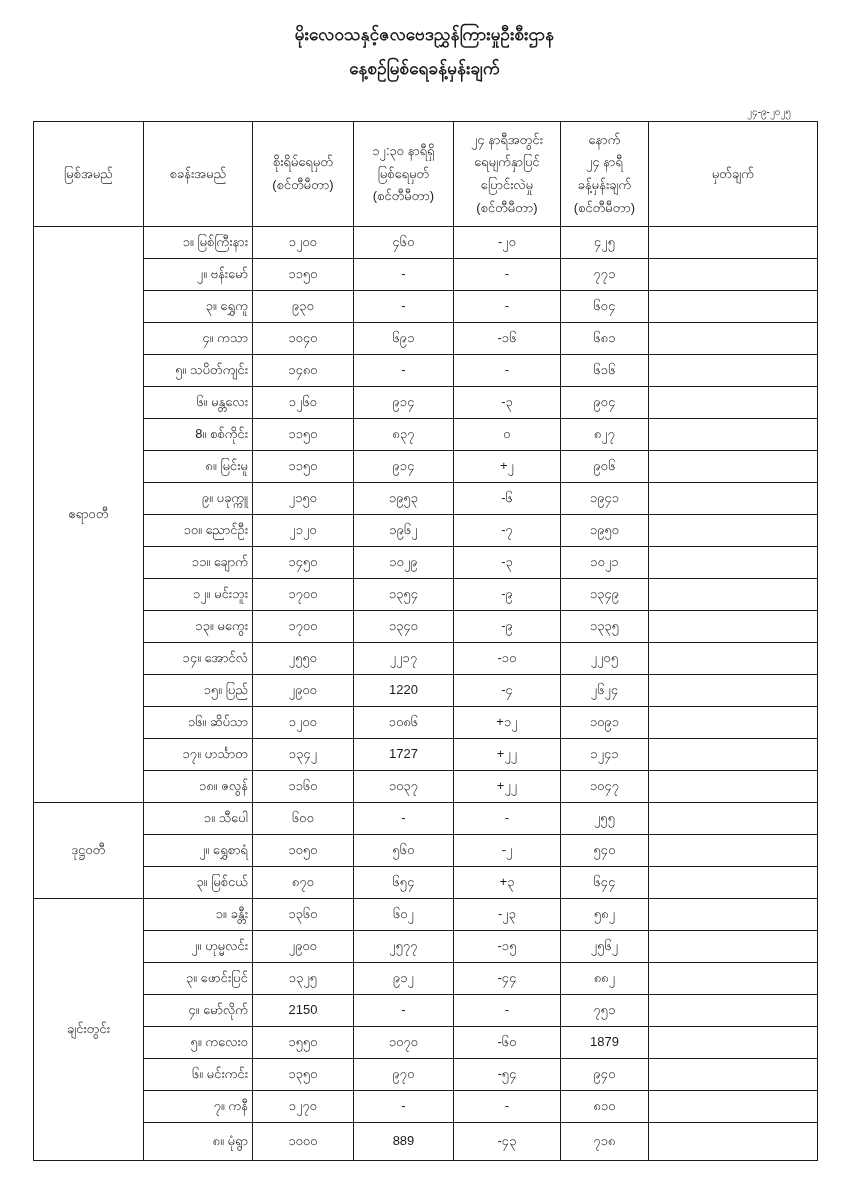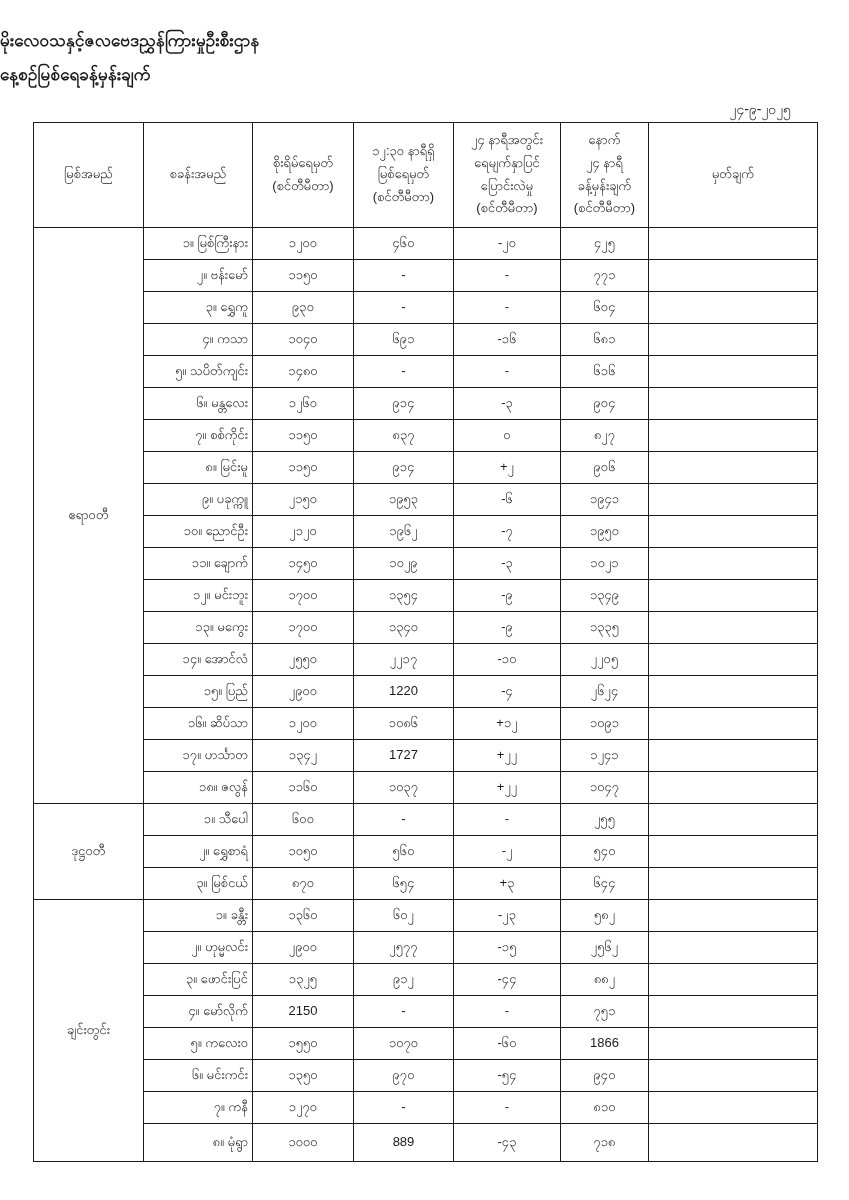--- a/index.html
+++ b/index.html
@@ -9,36 +9,36 @@
     color: #1a1a1a;
   }
   .page {
     position: relative;
     width: 849px;
     height: 1200px;
     background: #ffffff;
     overflow: hidden;
   }
   .title-block {
-    padding-top: 24px;
-    text-align: left;
+    padding-top: 18px;
+    text-align: center;
   }
   .title-line {
     font-size: 17px;
     font-weight: 600;
     line-height: 2.0;
     letter-spacing: 0.2px;
   }
   .date-line {
     width: 784px;
     margin-left: 33px;
-    margin-top: 8px;
+    margin-top: 19px;
     text-align: right;
     padding-right: 26px;
-    font-size: 14px;
+    font-size: 10px;
     line-height: 1.4;
   }
   table.forecast {
     margin-left: 33px;
     margin-top: 2px;
     border-collapse: collapse;
     table-layout: fixed;
     width: 784px;
   }
   table.forecast th,
@@ -165,21 +165,21 @@
         </tr>
         <tr>
           <td class="station-cell">၆။ မန္တလေး</td>
           <td class="num-cell">၁၂၆၀</td>
           <td class="num-cell">၉၁၄</td>
           <td class="num-cell">-၃</td>
           <td class="num-cell">၉၀၄</td>
           <td class="remark-cell"></td>
         </tr>
         <tr>
-          <td class="station-cell">၇။ စစ်ကိုင်း</td>
+          <td class="station-cell">8။ စစ်ကိုင်း</td>
           <td class="num-cell">၁၁၅၀</td>
           <td class="num-cell">၈၃၇</td>
           <td class="num-cell">၀</td>
           <td class="num-cell">၈၂၇</td>
           <td class="remark-cell"></td>
         </tr>
         <tr>
           <td class="station-cell">၈။ မြင်းမူ</td>
           <td class="num-cell">၁၁၅၀</td>
           <td class="num-cell">၉၁၄</td>
@@ -323,21 +323,21 @@
           <td class="num-cell">-</td>
           <td class="num-cell">-</td>
           <td class="num-cell">၇၅၁</td>
           <td class="remark-cell"></td>
         </tr>
         <tr>
           <td class="station-cell">၅။ ကလေးဝ</td>
           <td class="num-cell">၁၅၅၀</td>
           <td class="num-cell">၁၀၇၀</td>
           <td class="num-cell">-၆၀</td>
-          <td class="num-cell">1866</td>
+          <td class="num-cell">1879</td>
           <td class="remark-cell"></td>
         </tr>
         <tr>
           <td class="station-cell">၆။ မင်းကင်း</td>
           <td class="num-cell">၁၃၅၀</td>
           <td class="num-cell">၉၇၀</td>
           <td class="num-cell">-၅၄</td>
           <td class="num-cell">၉၄၀</td>
           <td class="remark-cell"></td>
         </tr>

